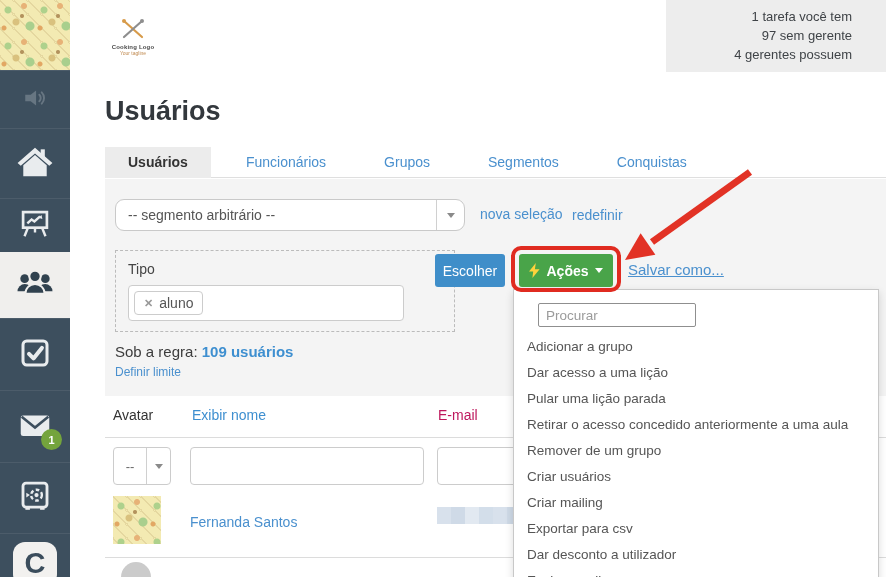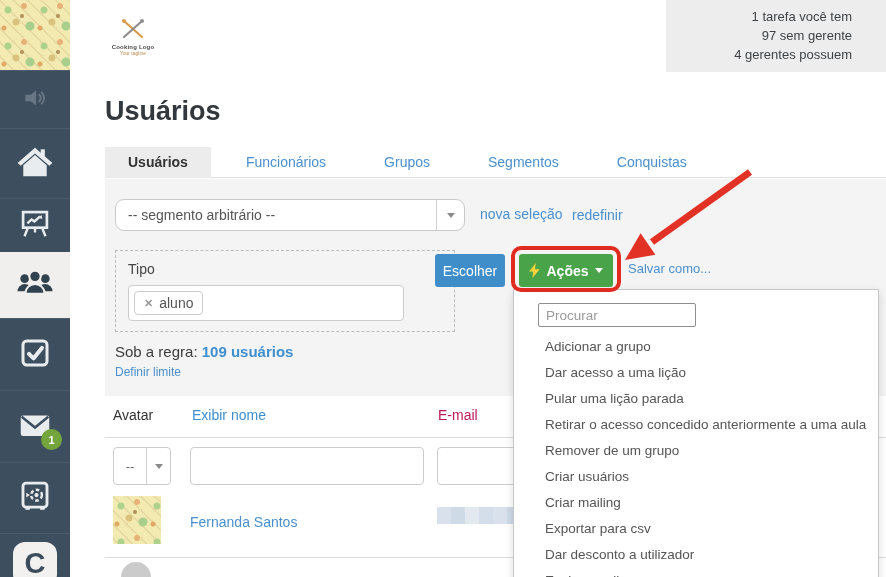--- a/index.html
+++ b/index.html
@@ -45,21 +45,21 @@
   .filter-panel { position:absolute; left:105px; top:179px; width:781px; height:217px; background:#f4f4f4; z-index:1; }
 
   .segment-select { position:absolute; left:115px; top:199px; width:350px; height:32px; background:#fff; border:1px solid #c9c9c9; border-radius:9px; z-index:2; display:flex; align-items:center; cursor:pointer; }
   .segment-select .sel-text { flex:1; padding-left:12px; font-size:14px; color:#555; }
   .sel-arrow-box { width:28px; height:100%; border-left:1px solid #d0d0d0; display:flex; align-items:center; justify-content:center; }
   .tri-down { width:0; height:0; border-left:4px solid transparent; border-right:4px solid transparent; border-top:5px solid #8a8a8a; }
 
   .link { color:#4a90ce; font-size:14px; cursor:pointer; z-index:2; position:absolute; }
   .lnk-nova { left:480px; top:206px;text-align:center; }
   .lnk-redef { left:572px; top:207px; }
-  .lnk-salvar { left:628px; top:261px; font-size:13px; }
+  .lnk-salvar { left:628px; top:261px; font-size:15px;text-decoration:underline; }
 
   .tipo-box { position:absolute; left:115px; top:250px; width:340px; height:82px; border:1px dashed #bbb; z-index:2; }
   .tipo-label { position:absolute; left:12px; top:10px; font-size:14px; color:#444; }
   .tag-input { position:absolute; left:12px; top:34px; width:276px; height:36px; background:#fff; border:1px solid #ccc; border-radius:4px; padding:5px; }
   .tag-chip { display:inline-flex; align-items:center; gap:6px; height:24px; padding:0 9px; border:1px solid #ccc; border-radius:4px; background:#fff; font-size:14px; color:#555; }
   .tag-x { color:#999; font-size:11px; font-weight:bold; cursor:pointer; }
 
   .btn-escolher { position:absolute; left:435px; top:254px; width:70px; height:33px; background:#3f8ec9; color:#fff; font-size:14px; border:none; border-radius:3px; cursor:pointer; z-index:2; font-family:inherit; }
   .red-box { position:absolute; left:511px; top:246px; width:110px; height:46px; border:4px solid #e02b20; border-radius:10px; z-index:8; pointer-events:none; }
   .btn-acoes { position:absolute; left:519px; top:254px; width:94px; height:33px; background:#49a449; border:none; border-radius:3px; color:#fff; font-size:14px; font-weight:bold; cursor:pointer; z-index:9; display:flex; align-items:center; justify-content:center; gap:6px; font-family:inherit; }
@@ -87,21 +87,21 @@
   .row-name { position:absolute; left:190px; top:514px; font-size:14px; z-index:1; }
   .email-blur { position:absolute; left:437px; top:507px; width:110px; height:17px; z-index:1;
     background:repeating-linear-gradient(90deg,#d8e1ec 0 14px,#cfdae7 14px 28px,#e2e9f1 28px 42px,#d3deea 42px 56px); }
   .ghost-avatar { position:absolute; left:121px; top:562px; width:30px; height:30px; border-radius:50%; background:#cbcbcb; z-index:1; }
 
   
   .menu { position:absolute; left:513px; top:289px; width:366px; height:300px; background:#fff; border:1px solid #c8c8c8; box-shadow:0 3px 8px rgba(0,0,0,0.14); z-index:6; }
   .menu-search { position:absolute; left:24px; top:13px; width:158px; height:24px; border:1px solid #8f8f8f; border-radius:2px; padding:0 7px; font-size:13.5px; color:#555; font-family:inherit; }
   .menu-search::placeholder { color:#9b9b9b; }
   .menu-items { position:absolute; left:0; top:44px; width:100%; }
-  .menu-item { height:26px; line-height:26px; padding-left:31px; font-size:13.5px; color:#555; cursor:pointer; white-space:nowrap; }
+  .menu-item { height:26px; line-height:26px; padding-left:13px; font-size:13.5px; color:#555; cursor:pointer; white-space:nowrap; }
 
   
   .arrow-svg { position:absolute; left:600px; top:150px; z-index:9; pointer-events:none; }
 </style>
 </head>
 <body>
 
 <div id="screen">
 
   <div class="sidebar">

